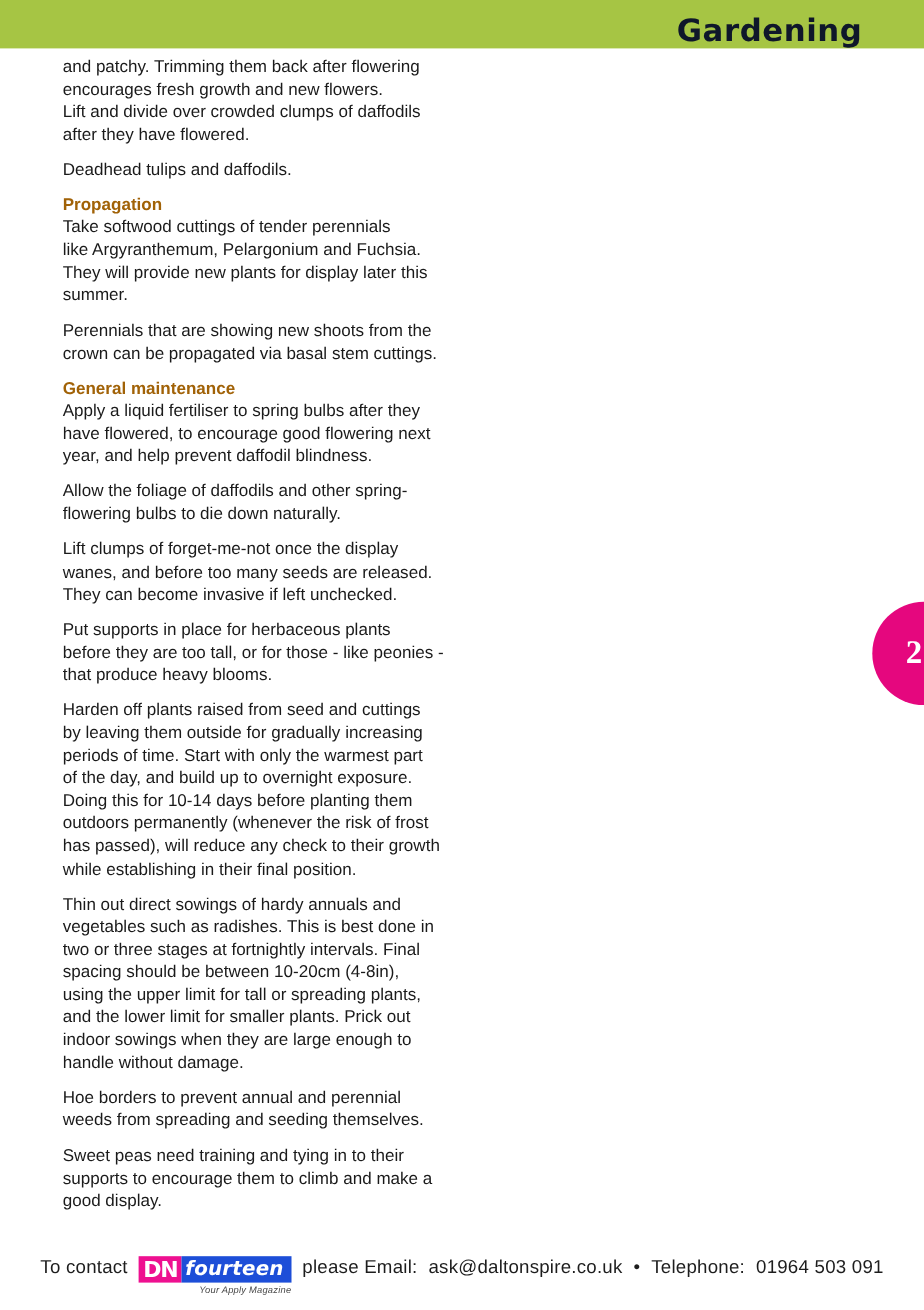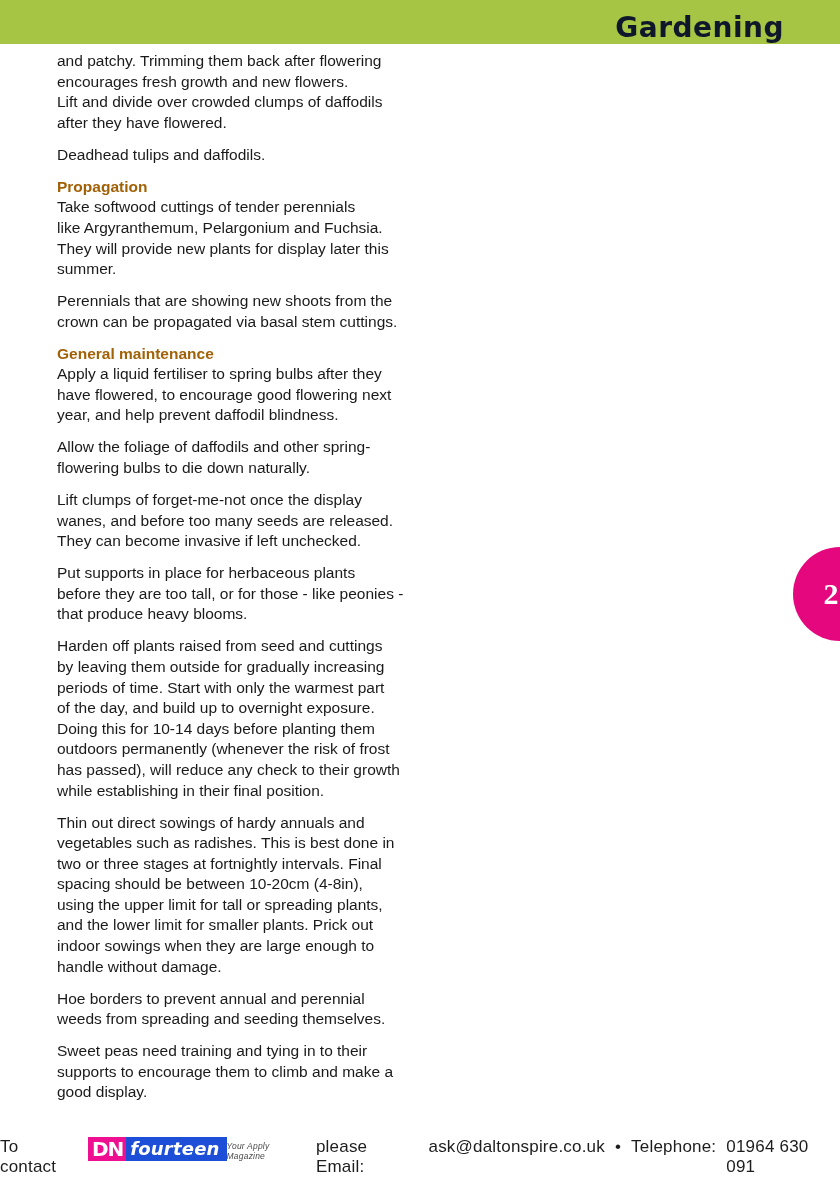--- a/index.html
+++ b/index.html
@@ -86,21 +86,21 @@
     display: flex;
     justify-content: center;
     align-items: flex-start;
     gap: 10px;
     font-size: 17px;
     color: #1d1d1d;
     letter-spacing: 0.2px;
   }
   .logo {
     display: inline-flex;
-    flex-direction: row;
+    flex-direction: column;
     align-items: flex-end;
   }
   .logo-boxes { display: flex; align-items: stretch; }
   .logo-dn {
     background: #ee1090;
     color: #ffffff;
     font-weight: bold;
     font-size: 20px;
     line-height: 24px;
     padding: 0 3px 0 4px;
@@ -192,16 +192,16 @@
       <span class="logo-boxes">
         <span class="logo-dn">DN</span>
         <span class="logo-fourteen">fourteen</span>
       </span>
       <span class="logo-tagline">Your Apply Magazine</span>
     </span>
     <span>please Email:</span>
     <span>ask@daltonspire.co.uk</span>
     <span>•</span>
     <span>Telephone:</span>
-    <span>01964 630 091</span>
+    <span>01964 503 091</span>
   </div>
 
 </div>
 
 </body></html>

